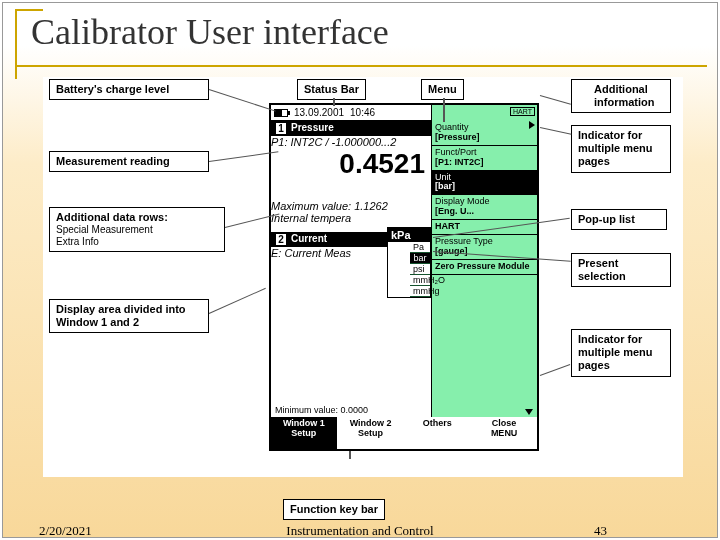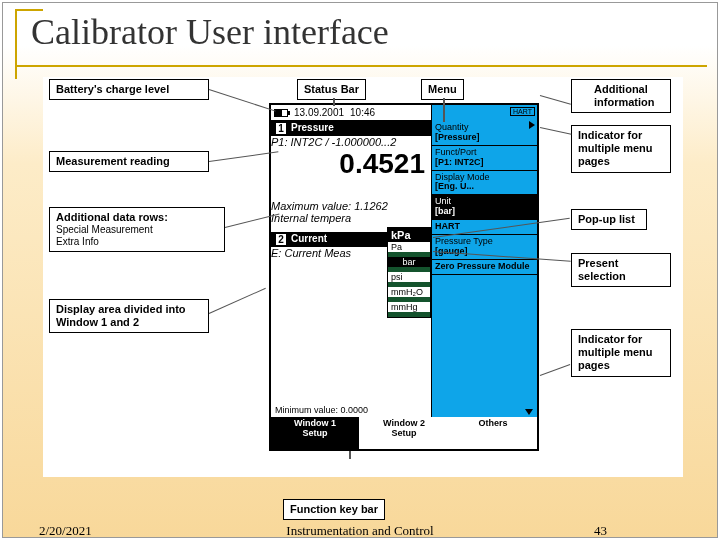--- a/index.html
+++ b/index.html
@@ -27,26 +27,26 @@
   .statusbar { height: 16px; display: flex; align-items: center; gap: 6px; }
   .bat { width: 14px; height: 8px; border: 1px solid #000; position: relative; }
   .bat:after { content: ""; position: absolute; right: -3px; top: 1px; width: 2px; height: 4px; background: #000; }
   .bat .fill { background: #000; width: 60%; height: 100%; }
   .hart { margin-left: auto; font-size: 7px; border: 1px solid #000; padding: 0 2px; }
   .sect-head { background: #000; color: #fff; font-weight: bold; font-size: 10px; padding: 1px 4px; display: flex; }
   .sect-head .num { background: #fff; color: #000; width: 12px; text-align: center; margin-right: 4px; border: 1px solid #000; }
   .big { font-size: 28px; font-weight: bold; text-align: right; padding: 0 6px 2px; }
   .info { font-size: 11px; padding: 0 0; font-style: italic; }
   .leftcol { position: absolute; left: 0; top: 0; width: 160px; }
-  .rightcol { position: absolute; right: 0; top: 0; width: 106px; border-left: 1px solid #000; height: 314px; background: #0ea5e9; }
+  .rightcol { position: absolute; right: 0; top: 0; width: 106px; border-left: 1px solid #000; height: 314px; background: #86efac; }
   .menuitem { border-bottom: 1px solid #000; font-size: 9px; padding: 2px 3px; line-height: 1.1; }
   .menuitem b { display: block; }
   .popup { position: absolute; left: 116px; top: 122px; width: 44px; background: #fff; border: 1px solid #000; z-index: 5; }
   .popup-hd { background: #000; color: #fff; font-size: 11px; font-weight: bold; text-align: left; padding: 1px 3px; }
-  .popup-item { font-size: 9px; padding: 0 3px; border-bottom: 5px solid #14532d; }
+  .popup-item { font-size: 9px; padding: 0 3px; border-bottom: 1px solid #14532d; margin-left: 22px; }
   .popup-sel { background: #000; color: #fff; text-align: center; }
   .fkeys { position: absolute; left: 0; bottom: 0; width: 100%; height: 32px; display: flex; background: #000; color: #fff; font-size: 9px; }
   .fkey { flex: 1; border-right: 1px solid #fff; text-align: center; padding-top: 2px; font-weight: bold; line-height: 1.1; }
   .fkey.sub { background: #fff; color: #000; }
   .fkey:last-child { border-right: none; }
   .minval { position: absolute; bottom: 34px; left: 4px; font-size: 9px; }
   .line { position: absolute; background: #555; height: 1px; transform-origin: left center; }
   .footer { position: absolute; bottom: 14px; left: 0; width: 100%; font-family: "Times New Roman", serif; font-size: 13px; }
   .f-date { position: absolute; left: 36px; }
   .f-title { position: absolute; left: 0; width: 100%; text-align: center; }
@@ -71,21 +71,21 @@
       <span>Additional data rows:</span>
       <div class="sub">Special Measurement</div>
       <div class="sub">Extra Info</div>
     </div>
     <div class="callout" style="left:6px; top:222px; width:160px;">Display area divided into Window 1 and 2</div>
 
     <div class="callout" style="left:254px; top:2px;">Status Bar</div>
     <div class="callout" style="left:378px; top:2px;">Menu</div>
     <div class="callout" style="left:528px; top:2px; width:100px;padding-left:22px;">Additional information</div>
     <div class="callout" style="left:528px; top:48px; width:100px;">Indicator for multiple menu pages</div>
-    <div class="callout" style="left:528px; top:132px; width:76px;">Pop-up list</div>
+    <div class="callout" style="left:528px; top:132px; width:96px;">Pop-up list</div>
     <div class="callout" style="left:528px; top:176px; width:100px;">Present selection</div>
     <div class="callout" style="left:528px; top:252px; width:100px;">Indicator for multiple menu pages</div>
     <div class="callout" style="left:240px; top:390px;margin-top:32px;">Function key bar</div>
 
     <div class="lcd">
       <div class="leftcol">
         <div class="lcd-row statusbar">
           <div class="bat">
               <div class="fill"></div>
             </div>
@@ -124,27 +124,27 @@
           <div class="tri-r" style="right:2px; top:16px;"></div>
         </div>
         <div class="menuitem">
           <span>Quantity</span>
           <b>[Pressure]</b>
         </div>
         <div class="menuitem">
           <span>Funct/Port</span>
           <b>[P1: INT2C]</b>
         </div>
+        <div class="menuitem" style="background:#000;color:#fff;">
+          <span>Unit</span>
+          <b>[bar]</b>
+        </div>
         <div class="menuitem">
           <span>Display Mode</span>
           <b>[Eng. U...</b>
-        </div>
-        <div class="menuitem" style="background:#000;color:#fff;">
-          <span>Unit</span>
-          <b>[bar]</b>
         </div>
         <div class="menuitem">
           <b>HART</b>
         </div>
         <div class="menuitem">
           <span>Pressure Type</span>
           <b>[gauge]</b>
         </div>
         <div class="menuitem">
           <b>Zero Pressure Module</b>
@@ -159,20 +159,24 @@
           <span>Window 1</span><br>
           <span>Setup</span>
         </div>
         <div class="fkey sub">
           <span>Window 2</span><br>
           <span>Setup</span>
         </div>
         <div class="fkey sub">
           <span>Others</span>
         </div>
+        <div class="fkey sub">
+          <span>Close</span><br>
+          <span>MENU</span>
+        </div>
       </div>
     </div>
 
     <div class="line" style="left:166px; top:12px; width:70px; transform:rotate(18deg);"></div>
     <div class="line" style="left:290px; top:21px; width:2px; height:8px;"></div>
     <div class="line" style="left:400px; top:21px; width:2px; height:24px;"></div>
     <div class="line" style="left:166px; top:84px; width:70px; transform:rotate(-8deg);"></div>
     <div class="line" style="left:182px; top:150px; width:56px; transform:rotate(-14deg);"></div>
     <div class="line" style="left:166px; top:236px; width:62px; transform:rotate(-24deg);"></div>
     <div class="line" style="left:497px; top:18px; width:32px; transform:rotate(16deg);"></div>

